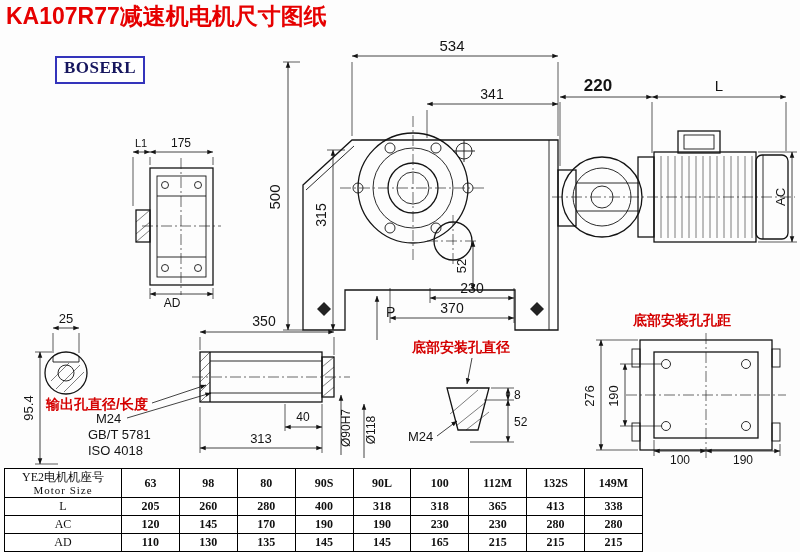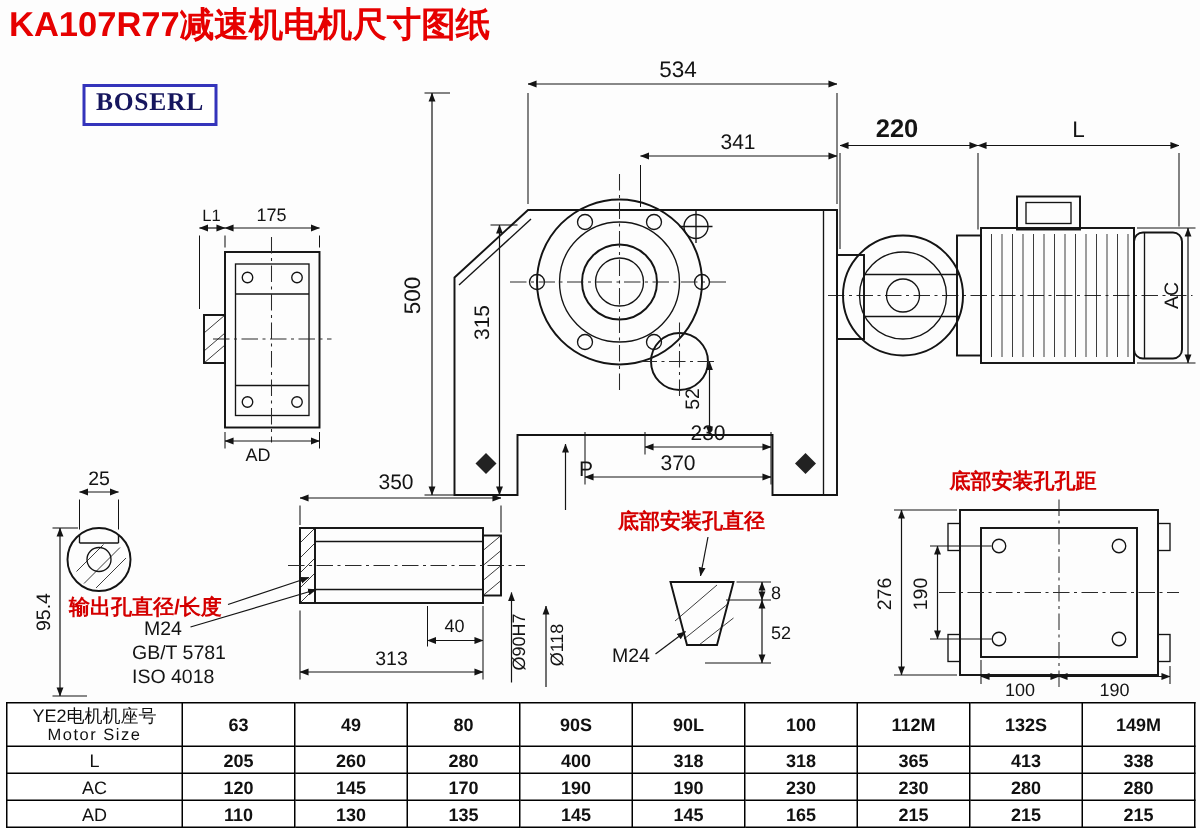--- a/index.html
+++ b/index.html
@@ -15,22 +15,22 @@
   .o{fill:none;stroke:#141414;stroke-width:1.3;}
   .t{fill:none;stroke:#141414;stroke-width:.9;}
   .f{fill:none;stroke:#141414;stroke-width:.55;}
   .cl{fill:none;stroke:#2a2a2a;stroke-width:.7;stroke-dasharray:11 3 2 3;}
   .ext{fill:none;stroke:#141414;stroke-width:.7;}
   .dim{fill:none;stroke:#141414;stroke-width:.8;marker-start:url(#arr);marker-end:url(#arr);}
   .ld{fill:none;stroke:#141414;stroke-width:.8;marker-end:url(#arr);}
   svg text.red{fill:#d40000;font-weight:700;font-size:14px;}
   .d11{font-size:11px;} .d12{font-size:12px;} .d14{font-size:14px;} .d15{font-size:15px;}
   .b17{font-size:17px;font-weight:700;}
-  table.spec{position:absolute;left:4px;top:468px;width:793px;border-collapse:collapse;
-             table-layout:fixed;background:#fff;}
+  table.spec{position:absolute;left:4px;top:468px;width:639px;border-collapse:collapse;
+             table-layout:fixed;background:#fff;font-family:Liberation Serif, serif;}
   .spec th,.spec td{border:1px solid #000;text-align:center;vertical-align:middle;padding:0;font-size:12px;color:#111;}
   .spec th{height:28px;font-weight:700;}
   .spec td{height:17px;font-weight:700;}
   .spec td.rl{font-weight:400;}
   .hcn{font-size:12px;font-weight:400;line-height:13px;}
   .hen{font-size:11px;font-weight:400;line-height:12px;letter-spacing:1px;text-align:center;}
 </style>
 </head>
 <body>
 
@@ -277,21 +277,21 @@
 </svg>
 
 <table class="spec">
   <tbody>
       <tr>
     <th style="width:116px">
       <div class="hcn">YE2电机机座号</div>
       <div class="hen">Motor Size</div>
     </th>
     <th>63</th>
-    <th>49</th>
+    <th>98</th>
     <th>80</th>
     <th>90S</th>
     <th>90L</th>
     <th>100</th>
     <th>112M</th>
     <th>132S</th>
     <th>149M</th>
   </tr>
   <tr>
     <td class="rl">L</td>

